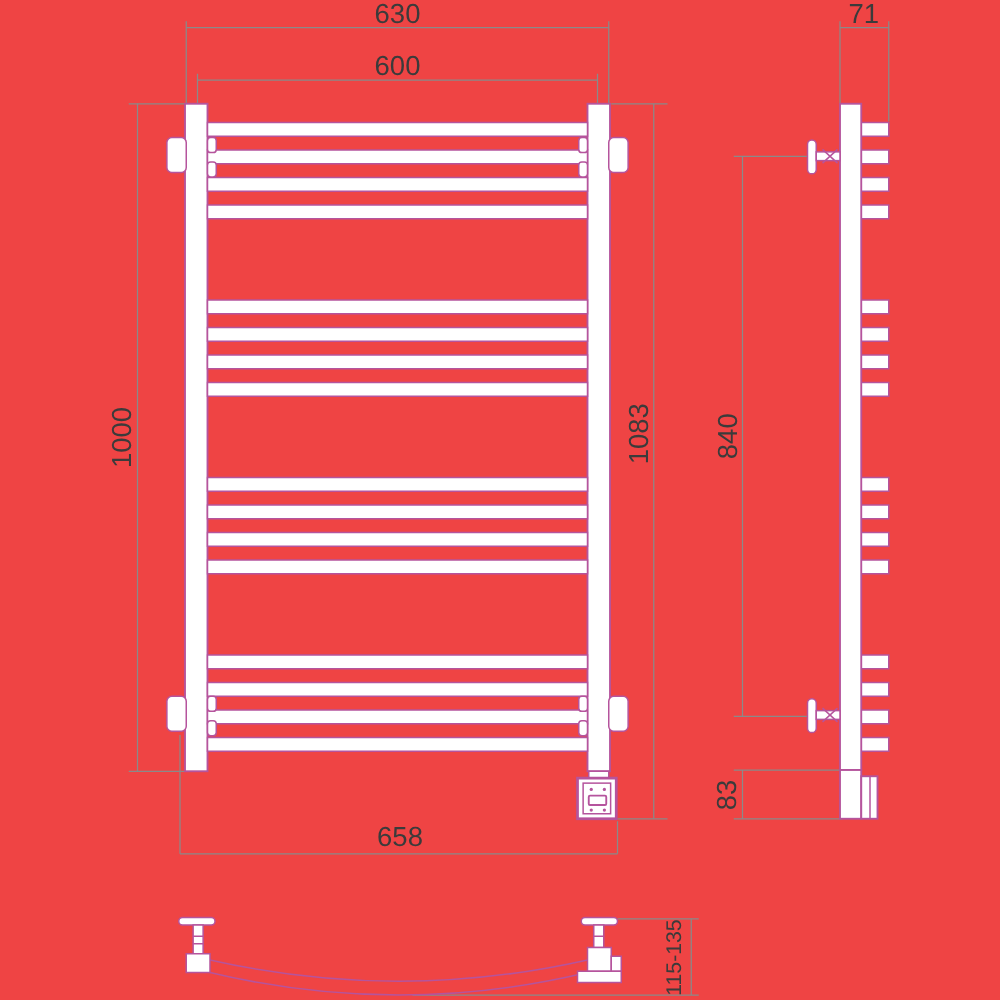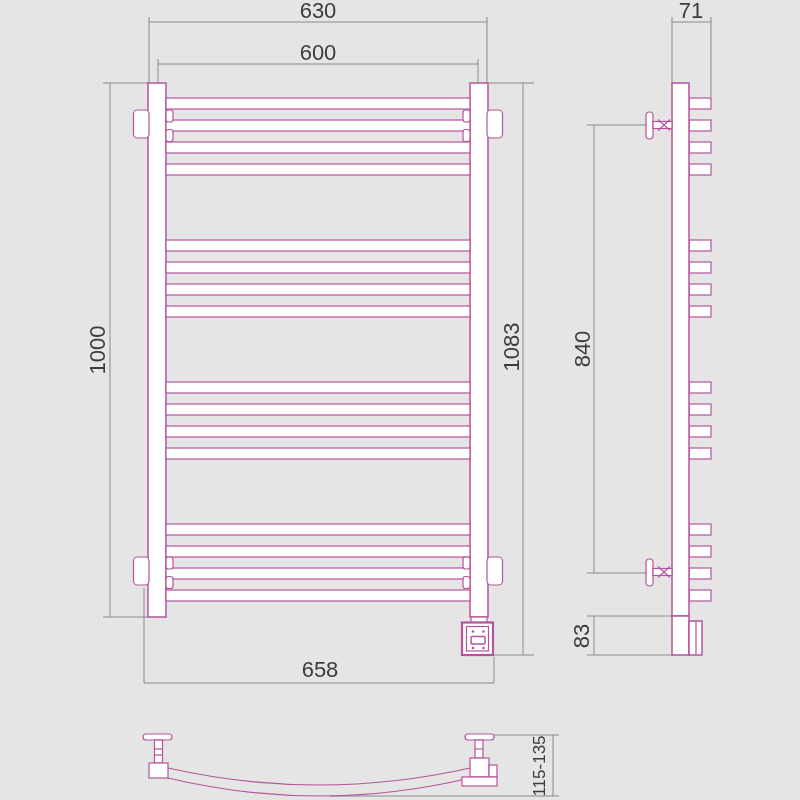--- a/index.html
+++ b/index.html
@@ -1,21 +1,21 @@
 <!DOCTYPE html>
 <html style="--product: #b5549d; --dim-line: #8a8a8a; --dim-text: #3b3b3b;"><head>
 <meta charset="utf-8">
 <style>
   :root{
     --product:#b5549d;
     --dim-line:#8a8a8a;
     --dim-text:#3b3b3b;
   }
   html,body{margin:0;padding:0;background:#fff;}
-  #stage{position:relative;width:800px;height:800px;background:#e5e5e5;overflow:hidden;}
+  #stage{position:relative;width:800px;height:800px;background:#ef4444;overflow:hidden;}
   svg text{font-family:"Liberation Sans","DejaVu Sans",sans-serif;fill:var(--dim-text);}
   .dim{stroke:var(--dim-line);stroke-width:1;fill:none;}
   .dim-text{font-size:22px;}
   .dim-text-sm{font-size:17px;}
   .prod{stroke:var(--product);fill:#ffffff;stroke-width:1.5;}
   .prod-thin{stroke:var(--product);fill:#ffffff;stroke-width:1.2;}
   .prod-line{stroke:var(--product);fill:none;stroke-width:1.2;}
   .prod-heavy{stroke:var(--product);fill:#ffffff;stroke-width:2.2;}
   .prod-dot{fill:var(--product);stroke:none;}
 </style>

